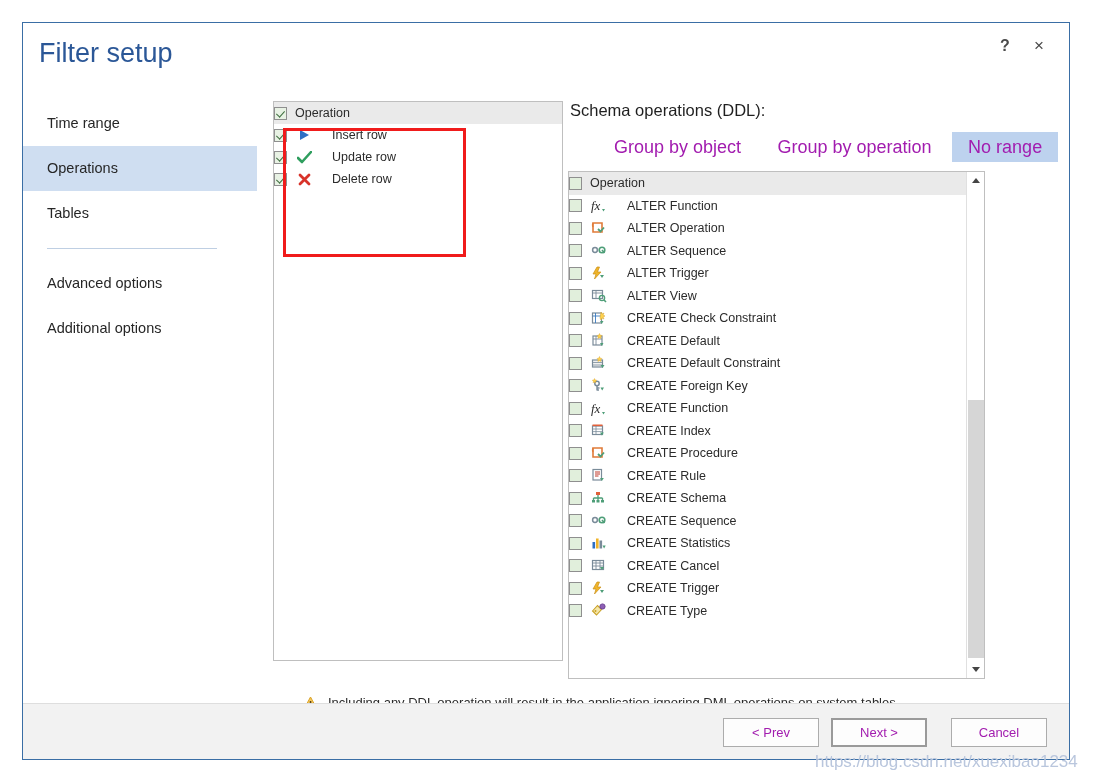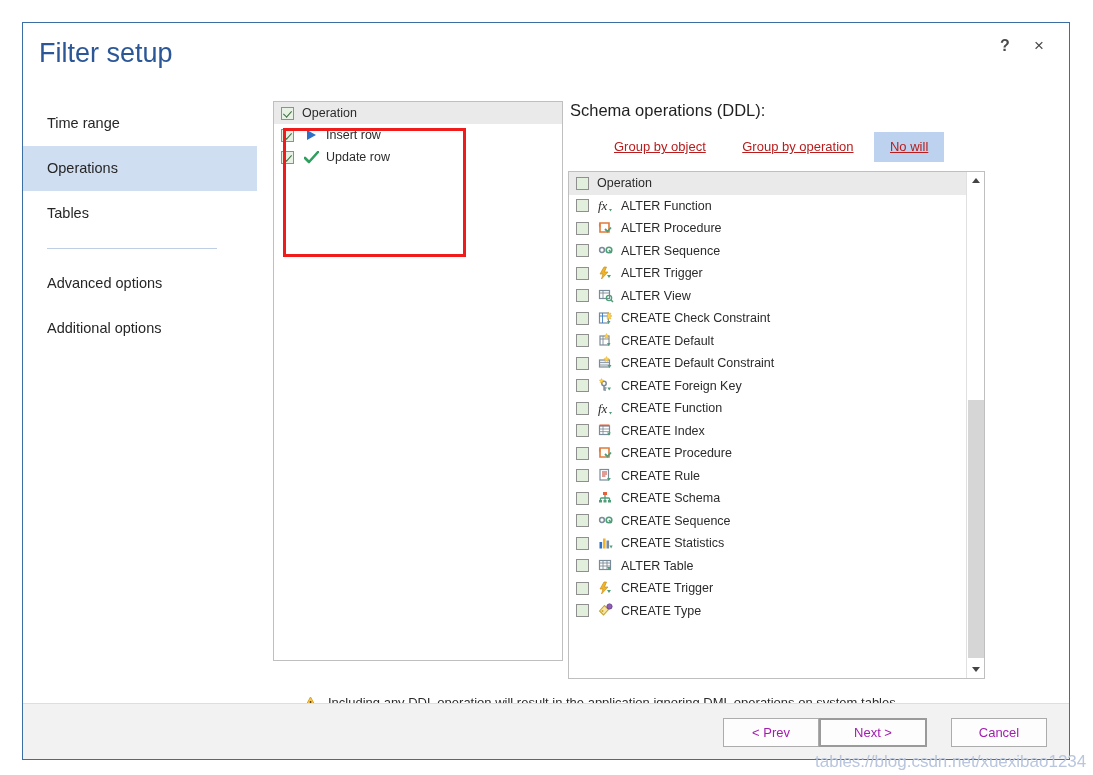--- a/index.html
+++ b/index.html
@@ -117,21 +117,20 @@
   .dml-header-row {
     background: #eaeaea;
   }
   .list-row {
     position: relative;
     height: 22px;
     display: flex;
     align-items: center;
     font-size: 12.5px;
     color: #2b2b2b;
-    padding-left: 7px;
     cursor: default;
     white-space: nowrap;
   }
   .cb {
     position: relative;
     flex: 0 0 auto;
     width: 13px;
     height: 13px;
     border: 1px solid #8f8f8f;
     background: #e8f2e4;
@@ -147,21 +146,21 @@
     height: 7px;
     border: solid #3f6f3f;
     border-width: 0 1.6px 1.6px 0;
     transform: rotate(42deg);
   }
   .cb.plain { background: #e1efdc; }
   .row-icon {
     flex: 0 0 auto;
     width: 18px;
     height: 16px;
-    margin-right: 6px;
+    margin-right: 19px;
     display: inline-flex;
     align-items: center;
     justify-content: center;
   }
   .row-label { flex: 0 0 auto; }
 
   
   #annotation-box {
     position: absolute;
     left: 283px;
@@ -180,25 +179,24 @@
     height: 30px;
     margin-bottom: 9px;
     margin-left: 30px;
   }
   .ddl-tab {
     position: relative;
     display: inline-block;
     height: 30px;
     line-height: 30px;
     padding: 0 16px;
-    font-size: 13px;
-    color: #b91c1c;
+    font-size: 18px;
+    color: #a21caf;
     cursor: default;
     white-space: nowrap;
-    text-decoration: underline;
   }
   .ddl-tab.active {
     background: #bdd2ee;
   }
 
   
   #ddl-box {
     position: relative;
     width: 417px;
     height: 508px;
@@ -289,21 +287,21 @@
     text-align: center;
     font-size: 13px;
     color: #a21caf;
     background: #fdfdfd;
     border: 1px solid #acacac;
     box-sizing: border-box;
     cursor: default;
     user-select: none;
   }
   #btn-prev   { right: 250px; width: 96px; }
-  #btn-next   { right: 142px; width: 108px; border: 2px solid #9a9a9a; line-height: 25px; }
+  #btn-next   { right: 142px; width: 96px; border: 2px solid #9a9a9a; line-height: 25px; }
   #btn-cancel { right: 22px;  width: 96px; }
 
   
   #watermark {
     position: absolute;
     left: 815px;
     top: 752px;
     font-size: 17px;
     color: #b9c6dd;
     white-space: nowrap;
@@ -359,29 +357,38 @@
         </div>
         <div class="list-row">
           <span class="cb checked"></span>
           <span class="row-icon">
             <svg width="15" height="13" viewBox="0 0 15 13">
                 <path d="M1 7 L5 11 L14 1" stroke="#2f9e5e" stroke-width="2.6" fill="none" stroke-linecap="round" stroke-linejoin="round"></path>
               </svg>
           </span>
           <span class="row-label">Update row</span>
         </div>
+        <div class="list-row">
+          <span class="cb checked"></span>
+          <span class="row-icon">
+            <svg width="13" height="13" viewBox="0 0 13 13">
+                <path d="M2 2 L11 11 M11 2 L2 11" stroke="#d8332a" stroke-width="2.8" stroke-linecap="round"></path>
+              </svg>
+          </span>
+          <span class="row-label">Delete row</span>
+        </div>
       </div>
     </div>
 
     <div id="panel-ddl">
       <div class="panel-heading">Schema operations (DDL):</div>
       <div id="ddl-tabs">
         <span class="ddl-tab">Group by object</span>
         <span class="ddl-tab">Group by operation</span>
-        <span class="ddl-tab active">No will</span>
+        <span class="ddl-tab active">No range</span>
       </div>
       <div id="ddl-box">
         <div id="ddl-scroll-area">
           <div class="list-row ddl-row header">
             <span class="cb plain"></span>
             <span class="row-label">Operation</span>
           </div>
           <div id="ddl-rows">
               <div class="list-row ddl-row">
                 <span class="cb plain"></span>
@@ -395,21 +402,21 @@
               </div>
               <div class="list-row ddl-row">
                 <span class="cb plain"></span>
                 <span class="row-icon">
                   <svg width="16" height="15" viewBox="0 0 16 15">
                     <path d="M2 2 h9 v9 h-9z" fill="none" stroke="#e07b39" stroke-width="1.6"></path>
                     <path d="M2 2 q-1 2 0 4" stroke="#e07b39" stroke-width="1.4" fill="none"></path>
                     <path d="M7 8 l2.5 2.5 l3.5-4" stroke="#4e9e78" stroke-width="1.8" fill="none"></path>
                   </svg>
                 </span>
-                <span class="row-label">ALTER Procedure</span>
+                <span class="row-label">ALTER Operation</span>
               </div>
               <div class="list-row ddl-row">
                 <span class="cb plain"></span>
                 <span class="row-icon">
                   <svg width="16" height="15" viewBox="0 0 16 15">
                     <circle cx="4" cy="7" r="2.4" fill="none" stroke="#7a8b99" stroke-width="1.5"></circle>
                     <circle cx="11" cy="7" r="2.8" fill="none" stroke="#4e9e78" stroke-width="1.6"></circle>
                     <path d="M11 7 l2.5 3" stroke="#4e9e78" stroke-width="1.6"></path>
                   </svg>
                 </span>
@@ -567,21 +574,21 @@
               </div>
               <div class="list-row ddl-row">
                 <span class="cb plain"></span>
                 <span class="row-icon">
                   <svg width="16" height="15" viewBox="0 0 16 15">
                     <rect x="1.5" y="2.5" width="11" height="9" fill="#fff" stroke="#7a8b99" stroke-width="1.2"></rect>
                     <path d="M1.5 5 h11 M1.5 8 h11 M5 2.5 v9 M9 2.5 v9" stroke="#7a8b99" stroke-width="0.9"></path>
                     <path d="M9 9 l4 0 l-2 3z" fill="#4e9e78"></path>
                   </svg>
                 </span>
-                <span class="row-label">ALTER Table</span>
+                <span class="row-label">CREATE Cancel</span>
               </div>
               <div class="list-row ddl-row">
                 <span class="cb plain"></span>
                 <span class="row-icon">
                   <svg width="16" height="15" viewBox="0 0 16 15">
                     <polygon points="6,1 2,8 5,8 3.5,13 10,6 6.5,6 8.5,1" fill="#f0b429" stroke="#c98f18" stroke-width="0.7"></polygon>
                     <path d="M9 9 l4 0 l-2 3z" fill="#4e9e78"></path>
                   </svg>
                 </span>
                 <span class="row-label">CREATE Trigger</span>
@@ -625,15 +632,15 @@
     <div id="footer">
       <div class="dlg-btn" id="btn-prev">&lt; Prev</div>
       <div class="dlg-btn" id="btn-next">Next &gt;</div>
       <div class="dlg-btn" id="btn-cancel">Cancel</div>
     </div>
 
   </div>
 
   <div id="annotation-box"></div>
 
-  <div id="watermark">tables://blog.csdn.net/xuexibao1234</div>
+  <div id="watermark">https://blog.csdn.net/xuexibao1234</div>
 
 </div>
 
 </body></html>

